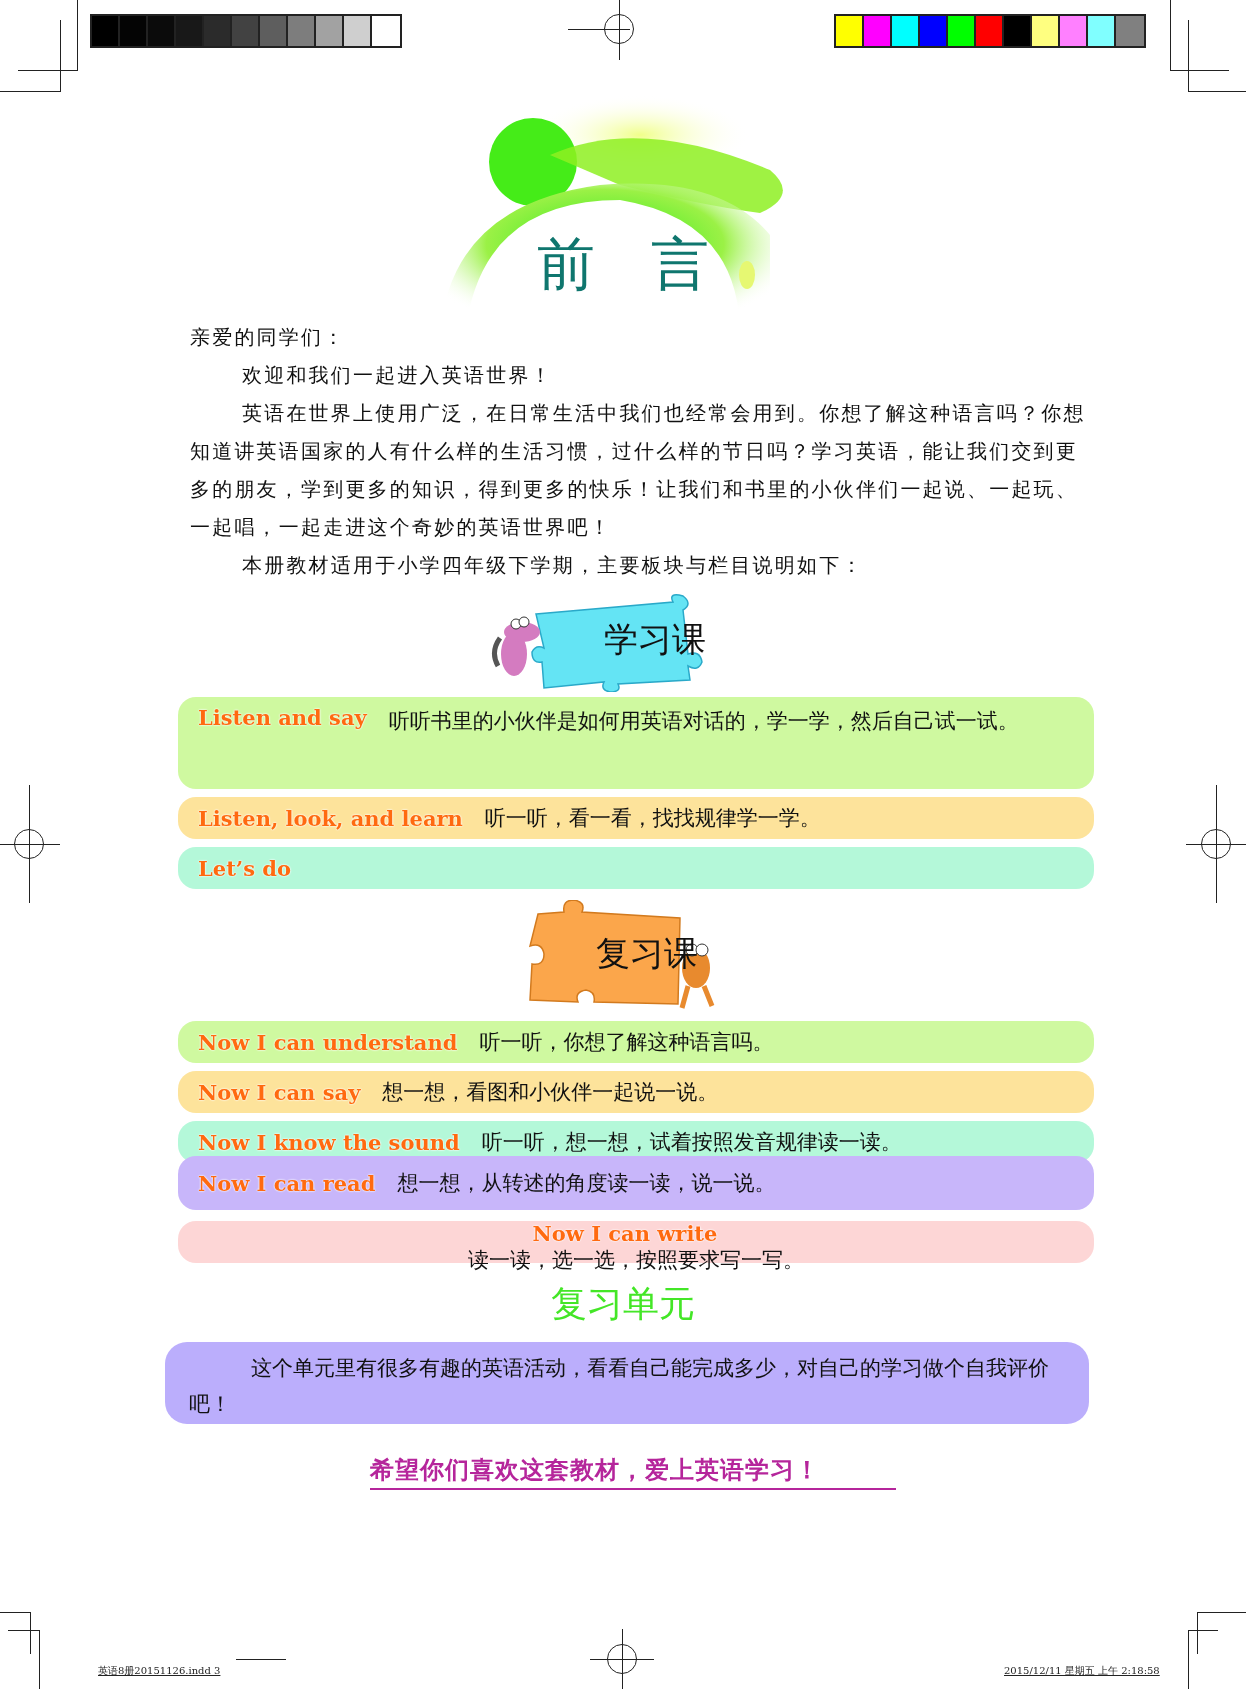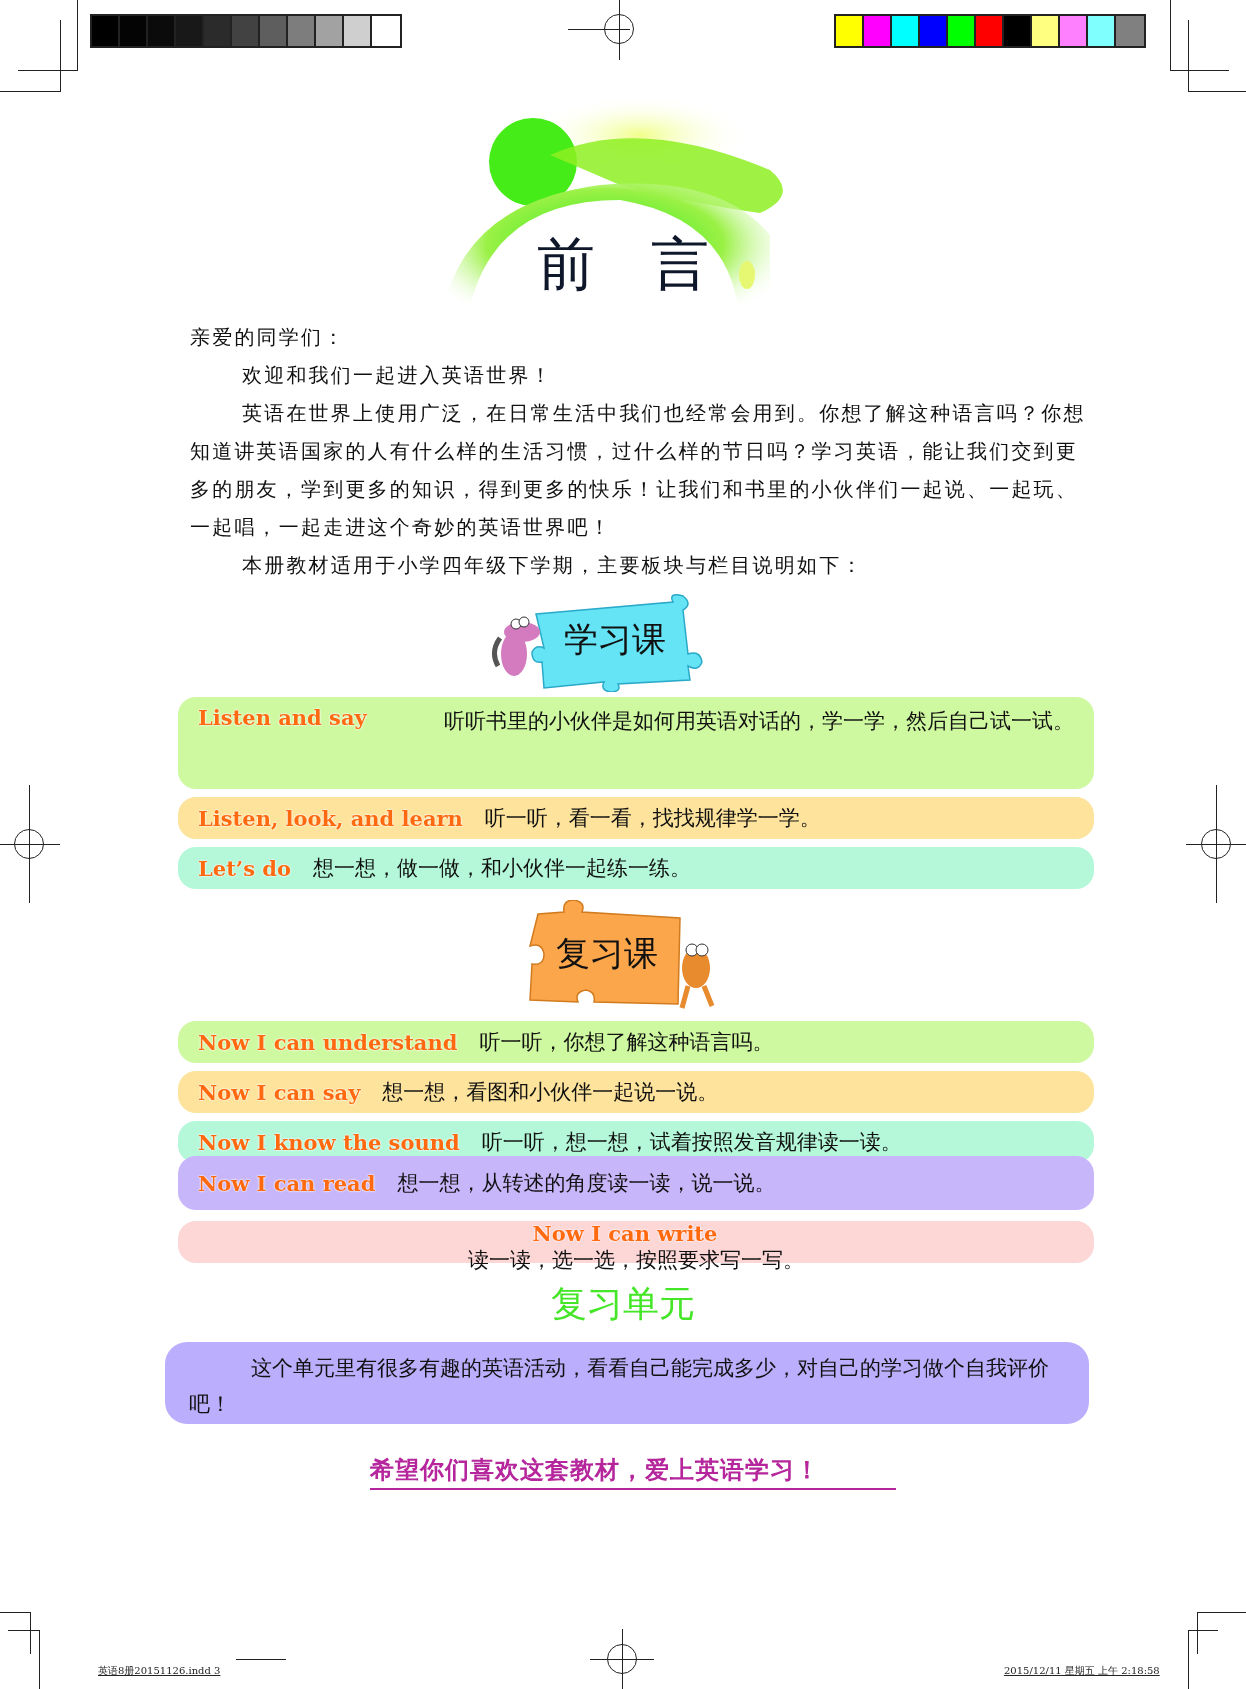--- a/index.html
+++ b/index.html
@@ -7,30 +7,30 @@
   .abs{position:absolute;}
   
   .line{position:absolute;background:#222;}
   .reg{position:absolute;width:30px;height:30px;border:1.5px solid #222;border-radius:50%;box-sizing:border-box;}
   
   .bar{position:absolute;top:14px;height:30px;display:flex;border:2px solid #222;}
   .bar span{width:28px;height:30px;border-right:2px solid #222;box-sizing:border-box;display:block;}
   .bar span:last-child{border-right:none;}
   
   .halo{position:absolute;left:440px;top:95px;width:380px;height:240px;}
-  .title{position:absolute;left:0;width:1246px;top:226px;text-align:center;font-family:"DejaVu Sans",sans-serif;font-size:58px;letter-spacing:56px;color:#0f172a;padding-left:56px;box-sizing:border-box;}
+  .title{position:absolute;left:0;width:1246px;top:226px;text-align:center;font-family:"DejaVu Sans",sans-serif;font-size:58px;letter-spacing:56px;color:#0f766e;padding-left:56px;box-sizing:border-box;}
   
   .intro{position:absolute;left:190px;top:318px;width:900px;font-size:20px;line-height:38px;letter-spacing:2.2px;}
   .intro p{margin:0;}
   .indent{text-indent:52px;}
   
   .puzzle{position:absolute;}
-  .puzzle .piece{position:absolute;font-family:"DejaVu Sans",sans-serif;font-size:34px;color:#111;display:flex;align-items:center;justify-content:center;}
-  
-  .row{position:absolute;left:178px;width:916px;border-radius:18px;box-sizing:border-box;padding:0 20px;display:flex;align-items:flex-start;text-align:right;}
+  .puzzle .piece{position:absolute;font-family:"DejaVu Sans",sans-serif;font-size:34px;color:#111;display:flex;align-items:center;justify-content:center;margin-left:40px;}
+  
+  .row{position:absolute;left:178px;width:916px;border-radius:18px;box-sizing:border-box;padding:0 20px;display:flex;align-items:flex-start;}
   .row .en{font-family:"DejaVu Serif",serif;font-weight:bold;font-size:21px;color:#ff6a10;text-shadow:0 0 2px #fff,0 0 2px #fff;white-space:nowrap;margin-right:22px;}
   .row .zh{font-family:"DejaVu Sans",sans-serif;font-size:21px;color:#111;}
   .green{background:#cff9a0;}
   .yellow{background:#fde39b;}
   .mint{background:#b4f8d9;}
   .purple{background:#c8b6fa;}
   .pink{background:#fdd6d6;flex-direction:column;}
   .unit-title{position:absolute;left:0;width:1246px;top:1280px;text-align:center;font-family:"DejaVu Sans",sans-serif;font-size:36px;color:#44e627;}
   .unit-box{position:absolute;left:165px;top:1342px;width:924px;height:82px;background:#bbaefc;border-radius:22px;box-sizing:border-box;padding:8px 24px;font-family:"DejaVu Sans",sans-serif;font-size:21px;line-height:36px;}
   .closing{position:absolute;left:370px;top:1454px;width:526px;font-family:"DejaVu Sans",sans-serif;font-weight:bold;font-size:24px;color:#b5259b;letter-spacing:1px;border-bottom:2px solid #b5259b;padding-bottom:2px;}
@@ -155,21 +155,20 @@
 <div class="row green" style="top:697px;height:92px;padding-top:8px;">
   <span class="en">Listen and say</span>
   <span class="zh" style="line-height:48px;margin-top:-8px;width:690px;">听听书里的小伙伴是如何用英语对话的，学一学，然后自己试一试。</span>
 </div>
 <div class="row yellow" style="top:797px;height:42px;align-items:center;">
   <span class="en">Listen, look, and learn</span>
   <span class="zh">听一听，看一看，找找规律学一学。</span>
 </div>
 <div class="row mint" style="top:847px;height:42px;align-items:center;">
   <span class="en">Let’s do</span>
-  <span class="zh">想一想，做一做，和小伙伴一起练一练。</span>
 </div>
 
 <div class="puzzle" style="left:512px;top:900px;width:220px;height:112px;">
   <svg class="abs" style="left:0;top:0;" width="220" height="112" viewBox="0 0 220 112">
     <path d="M26 14 L52 12 Q50 0 62 0 Q74 2 70 12 L168 18 L166 104 L82 102 Q84 92 74 90 Q62 92 66 102 L18 100 L20 64 Q32 66 32 54 Q30 42 18 46 Z" fill="#fba64b" stroke="#d27a1e" stroke-width="1.5"></path>
     <ellipse cx="184" cy="68" rx="14" ry="20" fill="#e88a2e"></ellipse>
     <circle cx="180" cy="50" r="6" fill="#fff" stroke="#333"></circle>
     <circle cx="190" cy="50" r="6" fill="#fff" stroke="#333"></circle>
     <path d="M176 86 L170 108 M192 86 L200 106" stroke="#e88a2e" stroke-width="5"></path>
   </svg>

